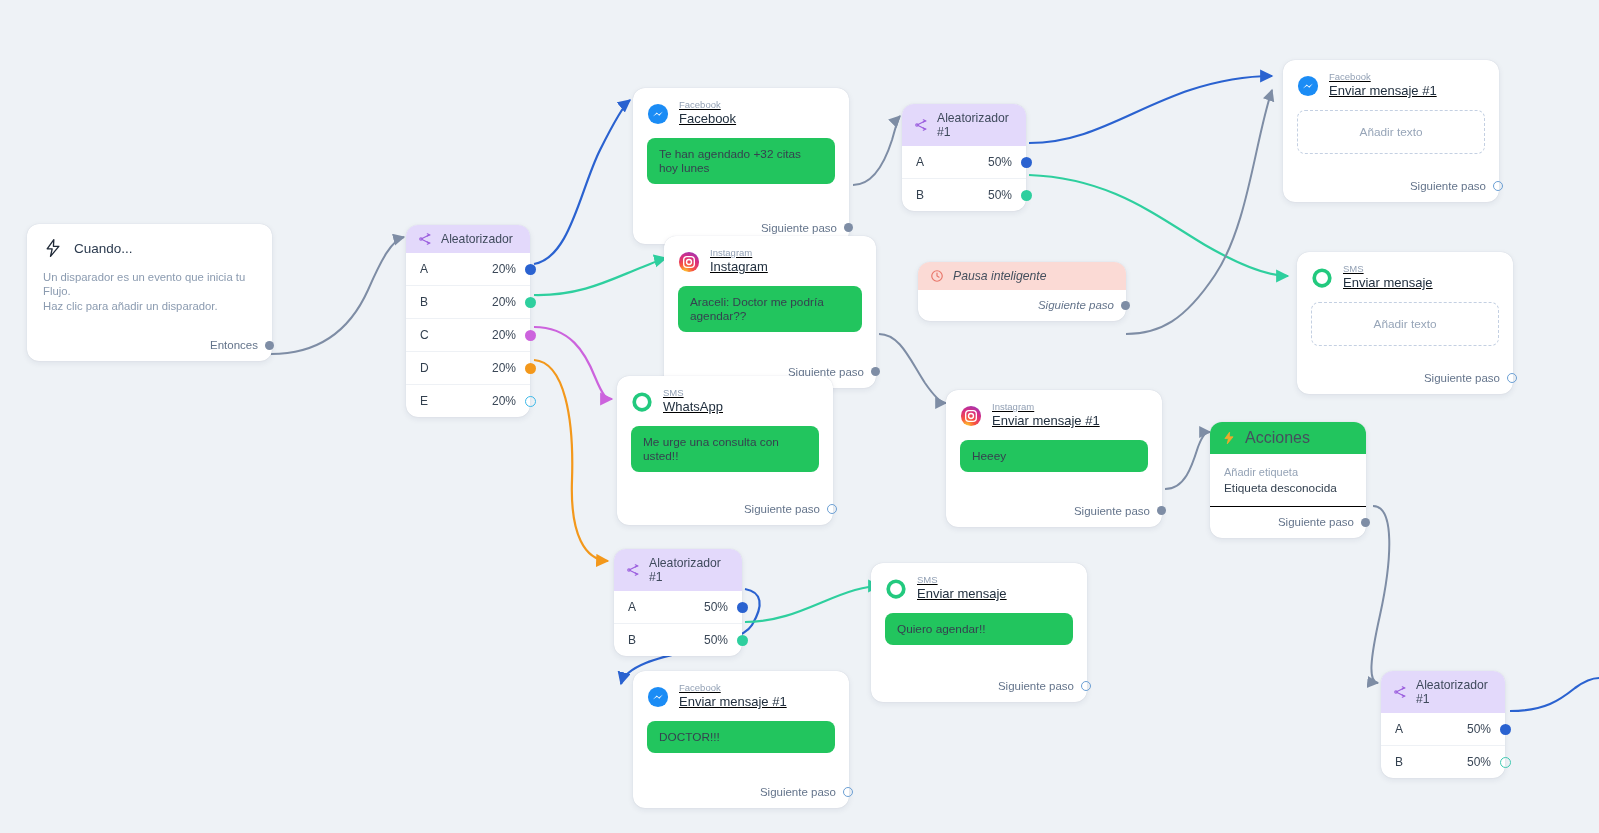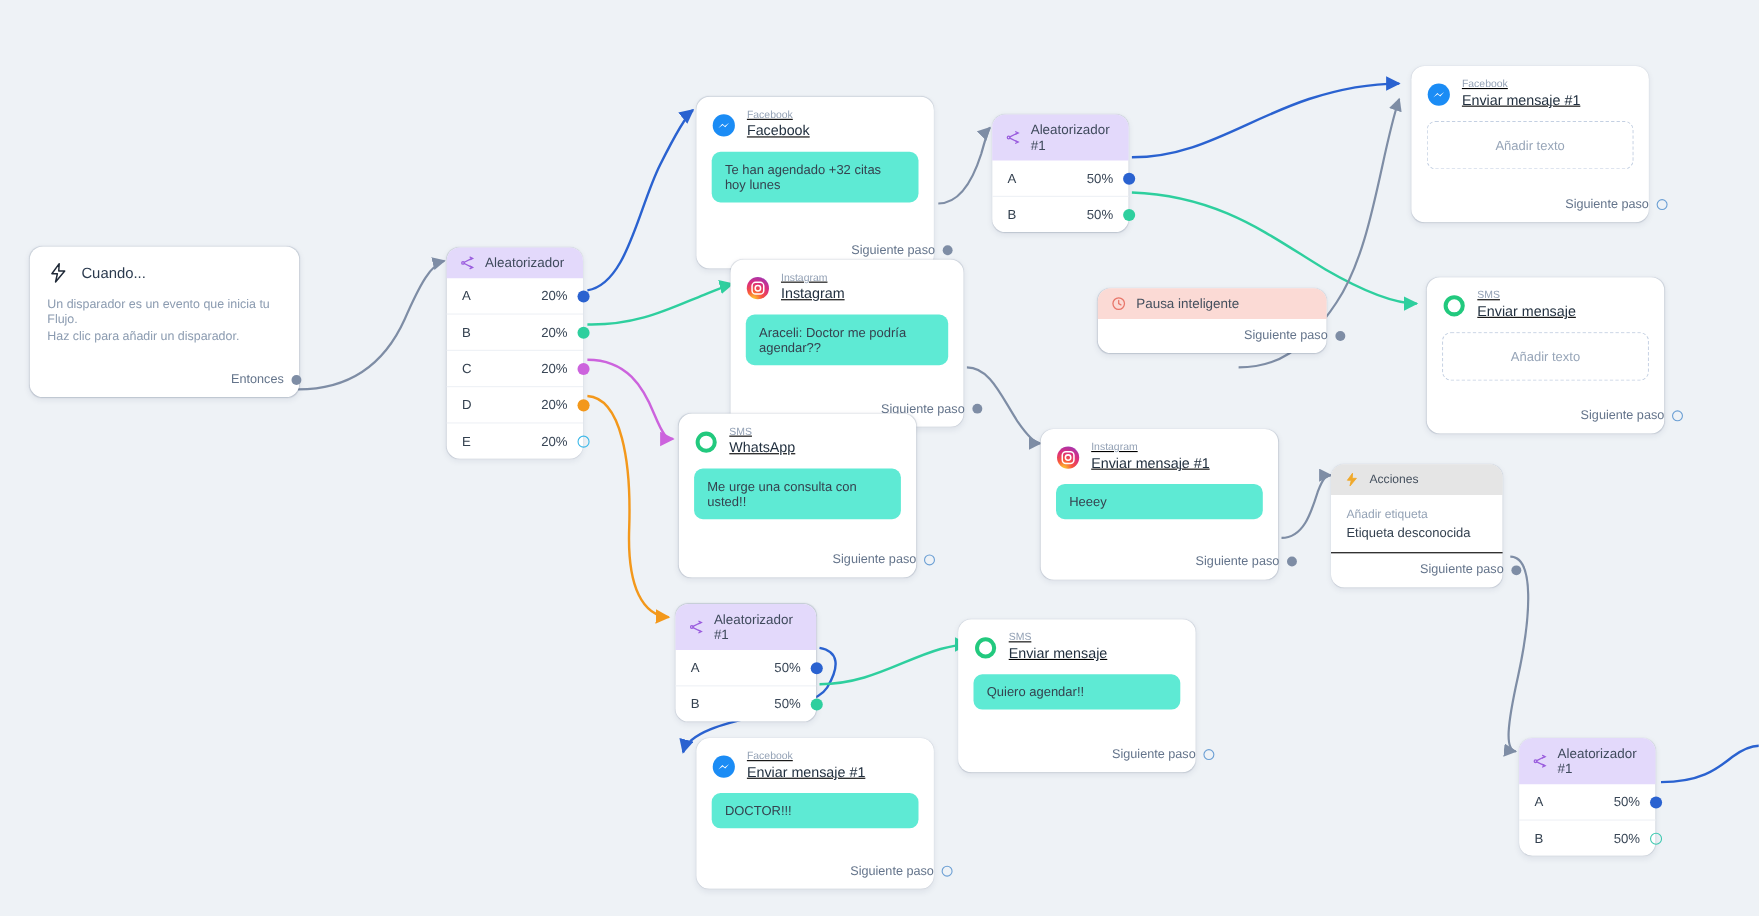--- a/index.html
+++ b/index.html
@@ -60,21 +60,21 @@
     text-align: center;
     padding: 11px 0;
   }
   .node-foot {
     display: flex;
     align-items: center;
     justify-content: flex-end;
     gap: 7px;
     font-size: 11.5px;
     color: #64748b;
-    padding: 9px 1px 10px 0;
+    padding: 9px 14px 10px 0;
   }
   .node-foot.t-foot { padding: 12px 0 0 0; }
   .port {
     width: 9px;
     height: 9px;
     border-radius: 50%;
     background: #7e8da5;
     flex: 0 0 auto;
     margin-right: -18px;
   }
@@ -139,21 +139,21 @@
     line-height: 1.1;
   }
   .msg-meta-title {
     font-size: 13px;
     color: #22303f;
     line-height: 1.25;
     margin-top: 1px;
   }
   .bubble {
     margin: 2px 14px 0 14px;
-    background: #5eead4;
+    background: #22c55e;
     border-radius: 8px;
     padding: 9px 12px;
     font-size: 11.8px;
     color: #35424f;
   }
   .bubble-dashed {
     margin: 2px 14px 0 14px;
     border: 1.2px dashed #c4d0e2;
     border-radius: 8px;
     padding: 14px 12px;
@@ -179,24 +179,24 @@
     color: #33404f;
     border-bottom: 1px solid #eef1f5;
   }
   .pause-body b { font-weight: bold; }
 
   
   .act-head {
     display: flex;
     align-items: center;
     gap: 9px;
-    background: #e5e5e5;
+    background: #22c55e;
     border-radius: 12px 12px 0 0;
     padding: 7px 12px;
-    font-size: 11px;
+    font-size: 16px;
     color: #45505e;
   }
   .act-body {
     padding: 11px 14px 10px 14px;
     border-bottom: 1px solid #000000;
   }
   .act-label { font-size: 11px; color: #95a3b6; line-height: 1.35; }
   .act-value { font-size: 11.8px; color: #33404f; line-height: 1.4; }
 
   
@@ -391,21 +391,21 @@
         <div class="msg-meta-title">Instagram</div>
       </div>
     </div>
     <div class="bubble">Araceli: Doctor me podría agendar??</div>
     <div class="node-foot" style="padding-top:34px;">
       <span>Siguiente paso</span>
       <span class="port"></span>
     </div>
   </div>
 
-  <div class="node" style="left:998px; top:262px; width:208px;">
+  <div class="node" style="left:918px; top:262px; width:208px;font-style:italic;">
     <div class="pause-head">
       <svg class="ico" width="14" height="14" viewBox="0 0 24 24" fill="none" stroke="#e8766a" stroke-width="2" stroke-linecap="round">
         <circle cx="12" cy="12" r="9"></circle>
           <path d="M12 7 V12 L15.5 14"></path>
       </svg>
       <span>Pausa inteligente</span>
     </div>
     <div class="node-foot">
       <span>Siguiente paso</span>
       <span class="port"></span>

